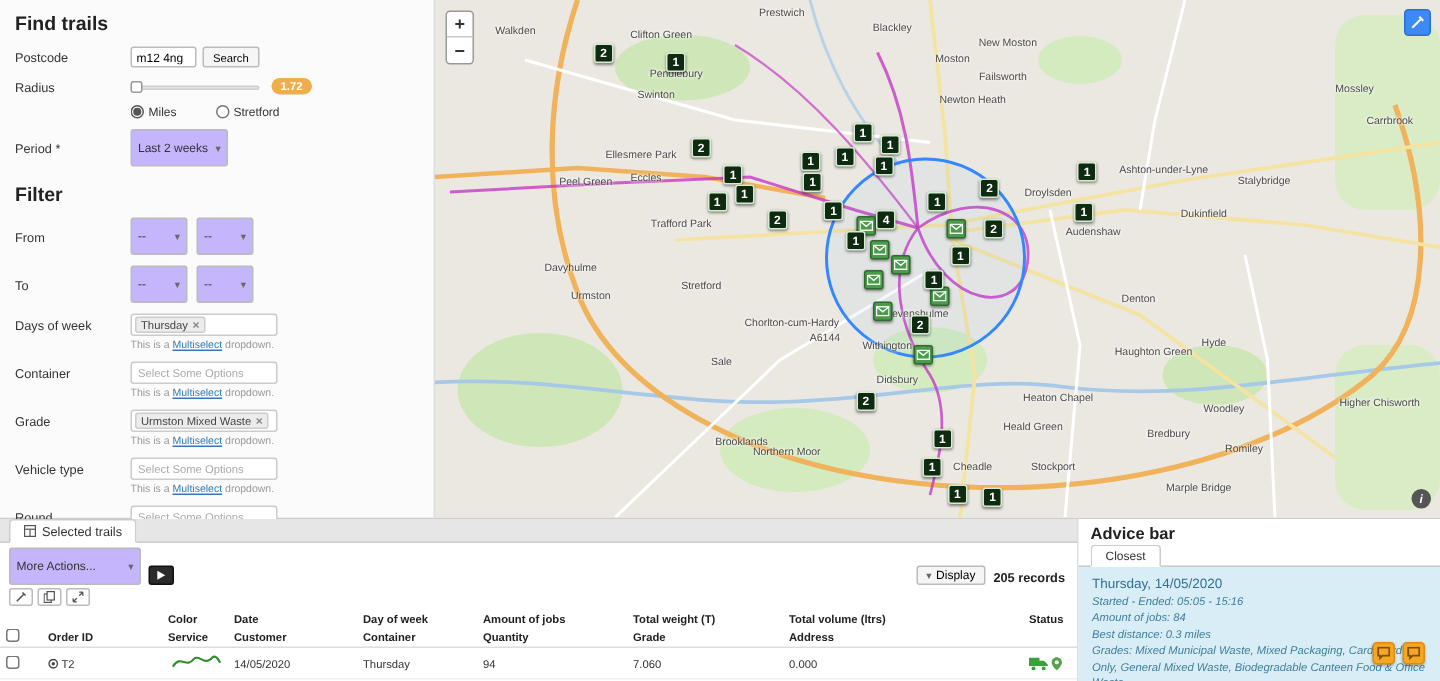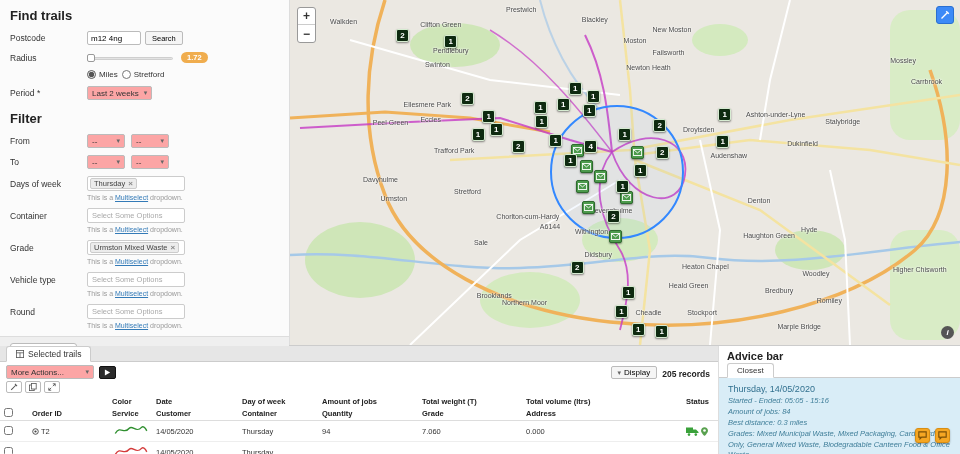--- a/index.html
+++ b/index.html
@@ -6,30 +6,30 @@
   html,body { width:960px; height:454px; overflow:hidden; }
   body { font-family:"Liberation Sans", sans-serif; color:#333; background:#fff; position:relative; font-size:9px; }
 
   .top { display:flex; height:345px; }
 
   
   .left-panel { width:290px; min-width:290px; background:#fbfbfb; border-right:1px solid #ddd; padding:8px 10px 0 10px; display:flex; flex-direction:column; }
   .h-title { font-size:13px; font-weight:bold; color:#222; margin-bottom:8px; }
   .row { display:flex; align-items:center; margin-bottom:7px; }
   .row > label { width:77px; min-width:77px; font-size:8.5px; color:#333; }
-  .txt-input { width:54px; height:14px; border:1px solid #bbb; border-radius:2px; font-size:8px; padding:0 3px; font-family:"Liberation Sans",sans-serif; }
+  .txt-input { width:44px; height:14px; border:1px solid #bbb; border-radius:2px; font-size:8px; padding:0 3px; font-family:"Liberation Sans",sans-serif; }
   .btn-small { margin-left:4px; height:14px; font-size:7.5px; padding:0 6px; border:1px solid #bbb; border-radius:2px; background:#f5f5f5; cursor:pointer; font-family:"Liberation Sans",sans-serif; }
   .slider { position:relative; width:86px; height:10px; }
   .slider .track { position:absolute; left:0; right:0; top:4px; height:3px; background:#e3e3e3; border:1px solid #cfcfcf; border-radius:2px; }
   .slider .handle { position:absolute; left:0; top:1px; width:8px; height:8px; background:#fff; border:1px solid #999; border-radius:2px; }
   .badge-orange { margin-left:8px; background:#f0ad4e; color:#fff; font-size:7.5px; font-weight:bold; border-radius:8px; padding:1px 6px; }
-  .radio-group { display:flex; align-items:center; gap:4px; font-size:8px; }
+  .radio-group { display:flex; align-items:center; gap:26px; font-size:8px; }
   .radio-group label { display:flex; align-items:center; gap:3px; }
   input[type="radio"], input[type="checkbox"] { width:9px; height:9px; accent-color:#555; }
-  .sel { display:inline-flex; align-items:center; justify-content:space-between; border:1px solid #bbb; border-radius:2px; background:#fca5a5; height:14px; font-size:8px; padding:0 4px; min-width:38px; cursor:pointer; }
+  .sel { display:inline-flex; align-items:center; justify-content:space-between; border:1px solid #bbb; border-radius:2px; background:#c4b5fd; height:25px; font-size:8px; padding:0 4px; min-width:38px; cursor:pointer; }
   .sel .caret { color:#666; font-size:7px; margin-left:5px; }
   .ms { width:98px; min-height:15px; border:1px solid #ccc; border-radius:2px; background:#fff; padding:1px 2px; display:flex; align-items:center; cursor:pointer; }
   .ms .ph { color:#aaa; font-size:7.5px; padding-left:2px; }
   .tag { display:inline-flex; align-items:center; gap:3px; background:#ececec; border:1px solid #ccc; border-radius:2px; font-size:7.5px; padding:0 3px; height:11px; color:#444; }
   .tag .x { color:#888; font-weight:bold; cursor:pointer; font-size:8px; line-height:1; }
   .helper { margin:-4px 0 7px 77px; font-size:7px; color:#999; }
   .helper a { color:#337ab7; text-decoration:underline; cursor:pointer; }
   .panel-footer { margin:auto -10px 0 -10px; background:#efefef; border-top:1px solid #ddd; padding:6px 10px; }
   .btn-find { display:inline-flex; align-items:center; gap:4px; border:1px solid #bbb; border-radius:3px; background:#fff; font-size:8.5px; padding:3px 8px; cursor:pointer; font-family:"Liberation Sans",sans-serif; }
 

